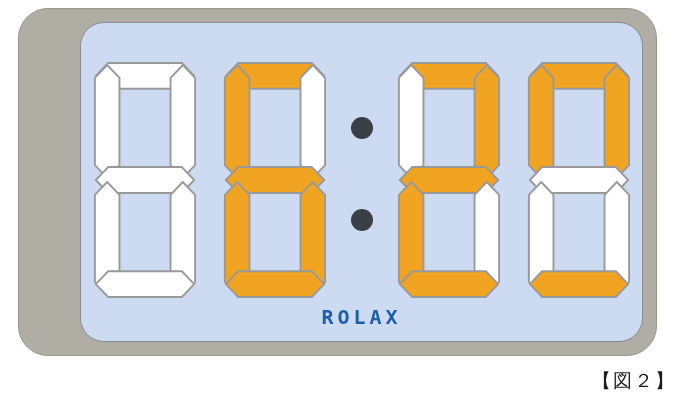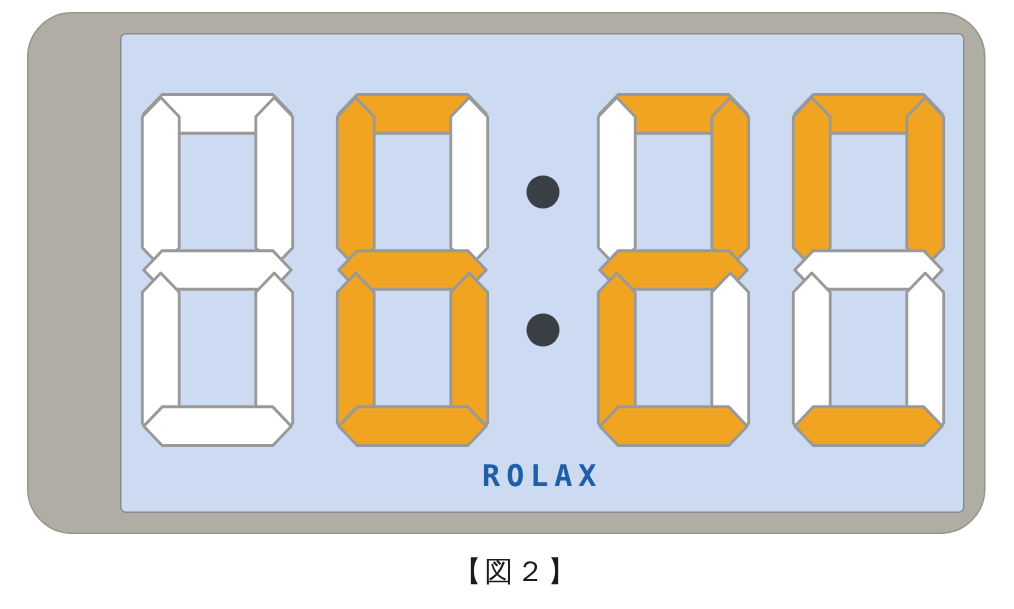--- a/index.html
+++ b/index.html
@@ -8,21 +8,21 @@
     font-family:"DejaVu Sans",sans-serif;overflow:hidden;
   }
   .frame{
     position:absolute;left:18px;top:8px;width:639px;height:348px;
     background:var(--frame,#b0aea4);border:1px solid #98968c;
     border-radius:30px;box-sizing:border-box;
   }
   .panel{
     position:absolute;left:13px;top:13px;right:13px;bottom:13px;
     background:var(--panel,#ccdaf2);border:1px solid var(--panel-border,#888c92);
-    border-radius:4px;
+    border-radius:24px;
     margin-left:48px;
   }
   .display{
     position:absolute;left:0;right:0;top:38px;
     display:flex;justify-content:center;align-items:flex-start;
   }
   .digit{width:104px;height:238px;display:block;}
   .digit + .digit{margin-left:26px;}
   .colon{
     width:26px;height:238px;margin:0 22px;
@@ -30,21 +30,21 @@
   }
   .dot{width:22px;height:22px;border-radius:50%;background:var(--colon,#3a3f45);}
   .dot.top{margin-top:56px;}
   .dot.bottom{margin-top:70px;}
   .brand{
     position:absolute;left:0;right:0;bottom:12px;text-align:center;
     font-family:"DejaVu Sans Mono",monospace;font-weight:bold;
     font-size:20px;letter-spacing:4px;color:var(--brand,#1e5fa8);
   }
   .caption{
-    position:absolute;left:0;right:0;top:368px;text-align:center;
+    position:absolute;left:0;right:0;top:368px;text-align:right;
     font-size:19px;letter-spacing:2px;color:var(--caption,#1a1a1a);
     font-family:Liberation Mono, monospace;
     margin-left:12px;
   }
 </style>
 </head>
 <body>
 
 <div class="frame">
   <div class="panel">

